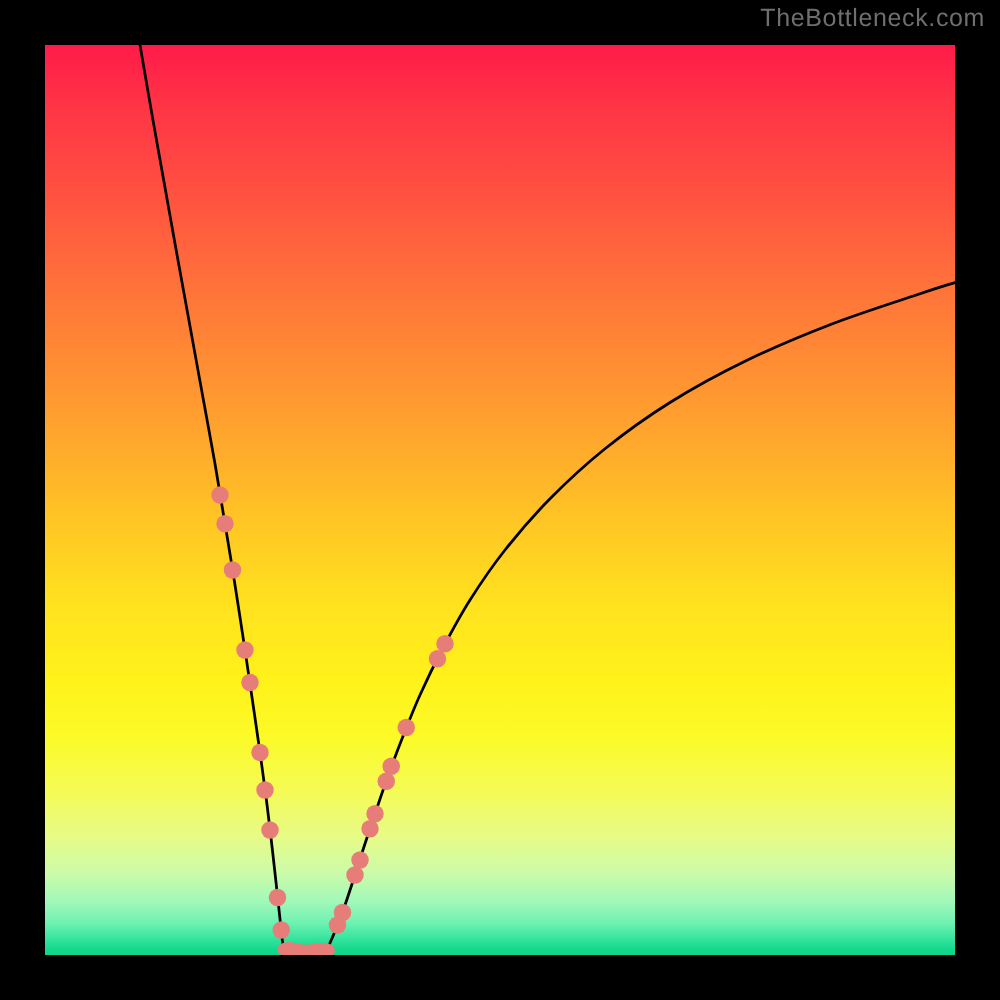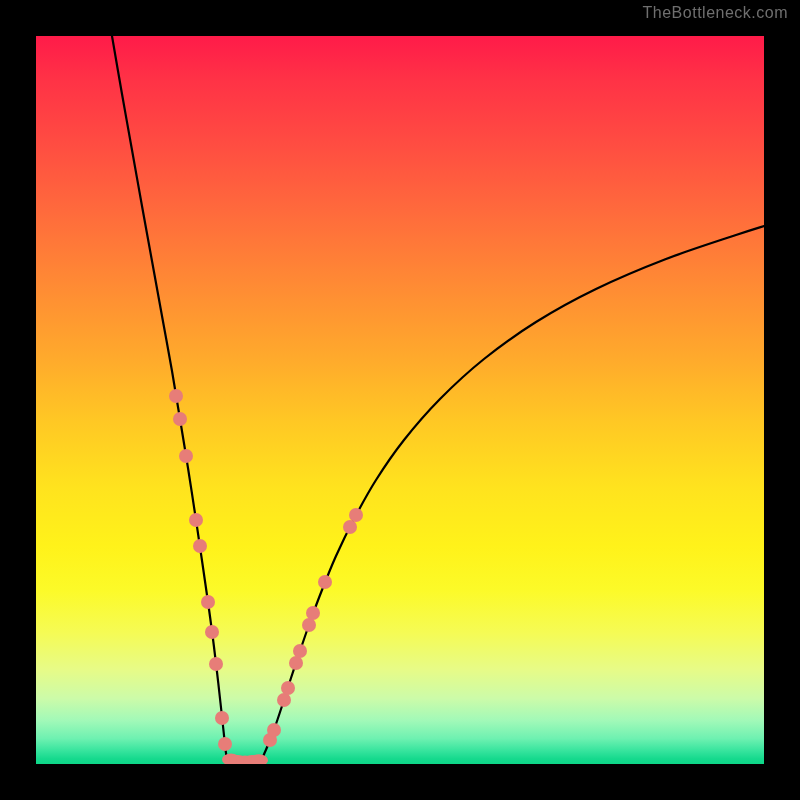--- a/index.html
+++ b/index.html
@@ -14,21 +14,21 @@
     position: relative;
     width: 800px;
     height: 800px;
     background: #000;
   }
   .watermark {
     position: absolute;
     top: 4px;
     right: 12px;
     color: #6f6f6f;
-    font-size: 16px;
+    font-size: 20px;
     font-weight: 500;
     letter-spacing: 0.5px;
     z-index: 10;
   }
   .plot {
     position: absolute;
     left: 36px;
     top: 36px;
     width: 728px;
     height: 728px;

